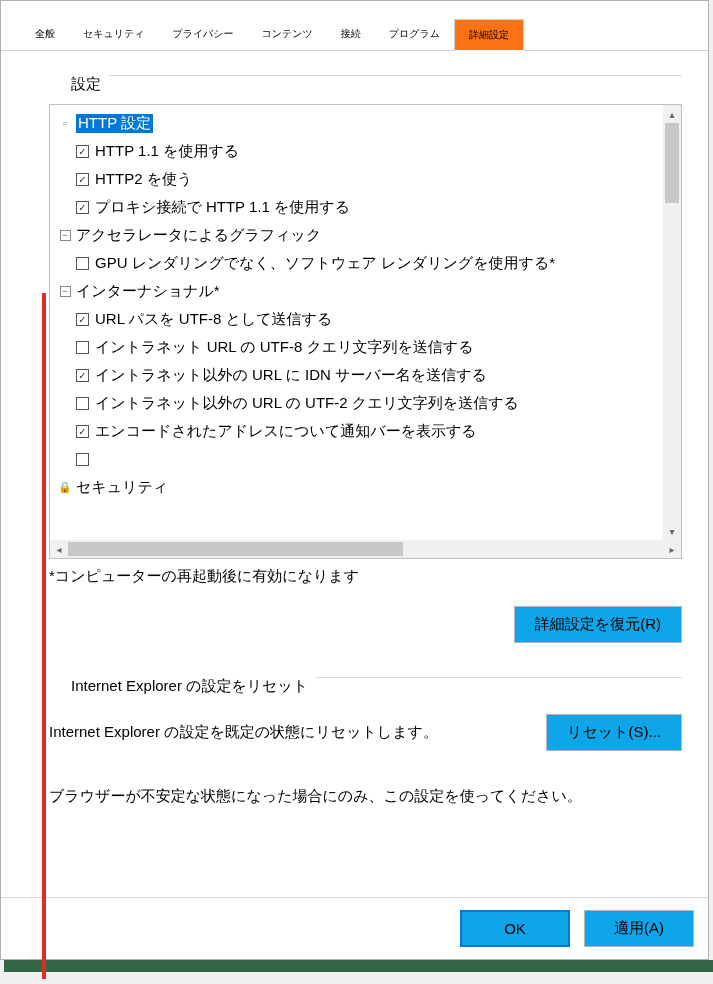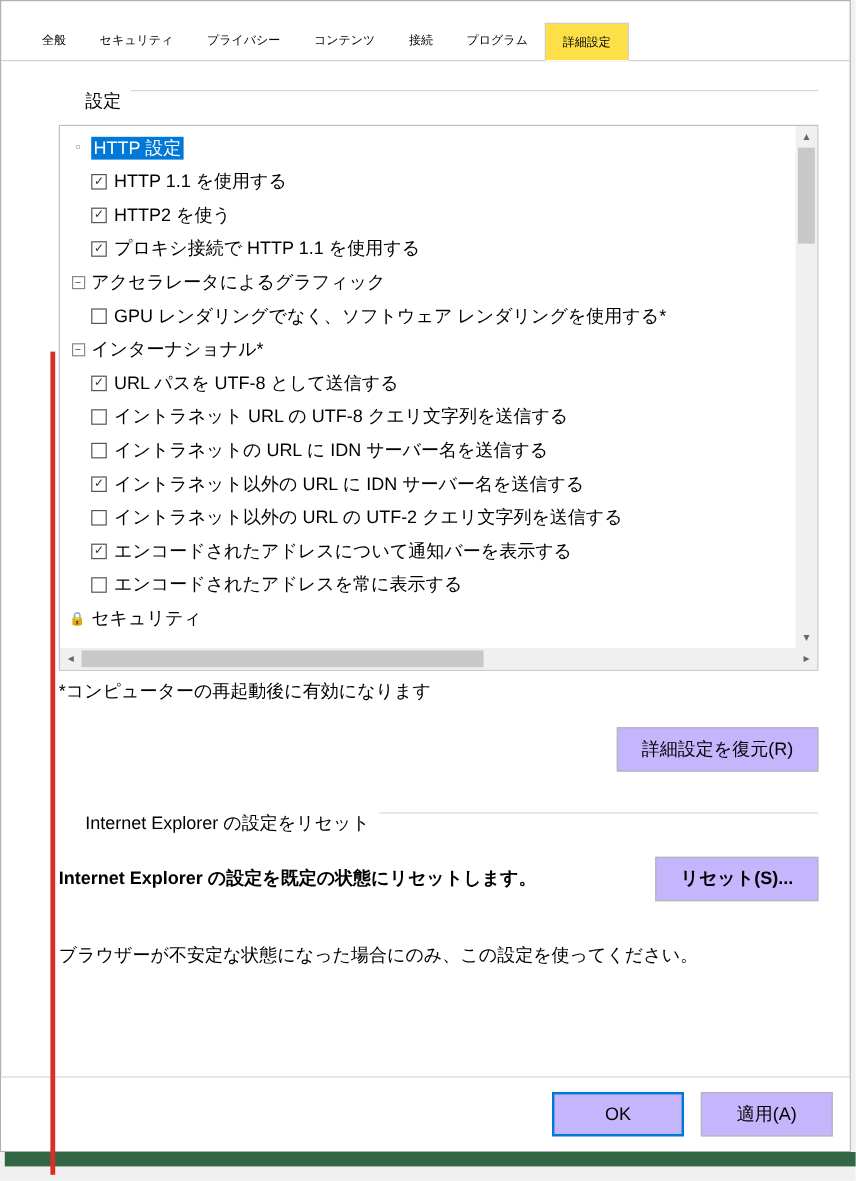--- a/index.html
+++ b/index.html
@@ -51,21 +51,21 @@
     padding: 8px 14px;
     font-size: 10px;
     color: #000;
     position: relative;
     cursor: pointer;
   }
   .tab.active {
     border: 1px solid #d0d0d0;
     border-bottom: 1px solid #fff;
     margin-bottom: -1px;
-    background: #fde047;
+    background: #f97316;
   }
   .content {
     padding: 18px 26px 0 26px;
   }
   .group-row {
     display: flex;
     align-items: flex-start;
     margin-top: 6px;
     margin-left: 44px;
   }
@@ -188,21 +188,21 @@
   }
   .ind1 { padding-left: 0px; }
   .ind2 { padding-left: 18px; }
   .restart-note {
     margin-left: 22px;
     margin-top: 8px;
     font-size: 15px;
   }
   .btn {
     border: 1px solid #b5b5b5;
-    background: #c4b5fd;
+    background: #0ea5e9;
     padding: 8px 20px;
     font-size: 15px;
     cursor: pointer;
     min-width: 110px;
     text-align: center;
   }
   .btn.primary {
     border: 2px solid #0078d7;
   }
   .restore-row {
@@ -212,21 +212,20 @@
   }
   .reset-group {
     margin-top: 34px;
   }
   .reset-row {
     display: flex;
     align-items: center;
     justify-content: space-between;
     margin-top: 18px;
     margin-left: 22px;
-    font-weight: bold;
   }
   .reset-row .text { font-size: 15px; }
   .reset-note {
     margin-left: 22px;
     margin-top: 36px;
     font-size: 15px;
   }
   .footer {
     position: absolute;
     bottom: 0; left: 0; right: 0;
@@ -316,38 +315,33 @@
           </div>
           <div class="tnode ind2">
             <span class="cb">✓</span>
             <span>URL パスを UTF-8 として送信する</span>
           </div>
           <div class="tnode ind2">
             <span class="cb"></span>
             <span>イントラネット URL の UTF-8 クエリ文字列を送信する</span>
           </div>
           <div class="tnode ind2">
-            <span class="cb"></span>
-            <span>イントラネットの URL に IDN サーバー名を送信する</span>
-          </div>
-          <div class="tnode ind2">
             <span class="cb">✓</span>
             <span>イントラネット以外の URL に IDN サーバー名を送信する</span>
           </div>
           <div class="tnode ind2">
             <span class="cb"></span>
             <span>イントラネット以外の URL の UTF-2 クエリ文字列を送信する</span>
           </div>
           <div class="tnode ind2">
             <span class="cb">✓</span>
             <span>エンコードされたアドレスについて通知バーを表示する</span>
           </div>
           <div class="tnode ind2">
             <span class="cb"></span>
-            <span>エンコードされたアドレスを常に表示する</span>
           </div>
           <div class="tnode ind1">
             <span class="glyph lock-icon">🔒</span>
             <span>セキュリティ</span>
           </div>
         </div>
       <div class="vscroll">
         <div class="arrow">▴</div>
         <div class="track">
           <div class="thumb"></div>

